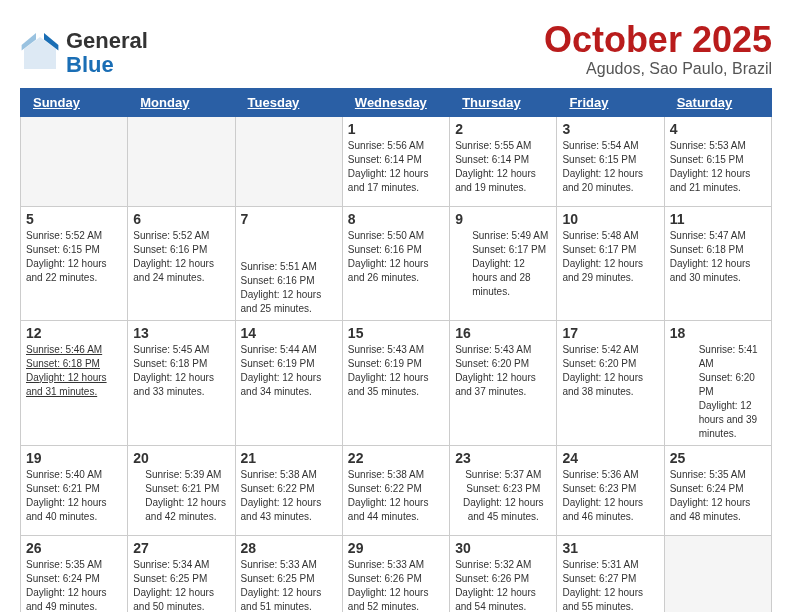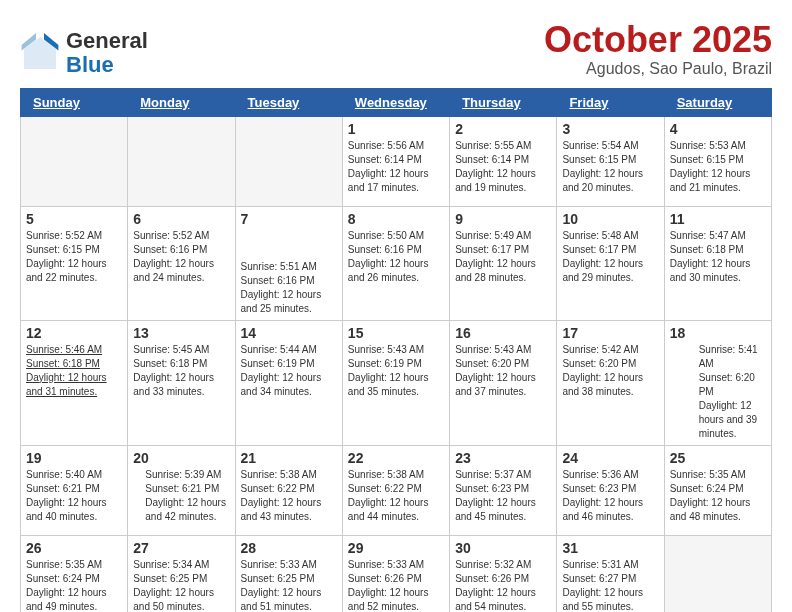--- a/index.html
+++ b/index.html
@@ -168,21 +168,21 @@
 Daylight: 12 hours and 25 minutes.</div>
         </td>
         <td>
           <span class="day-num">8</span>
           <div class="day-info" style="white-space: pre-line;">Sunrise: 5:50 AM
 Sunset: 6:16 PM
 Daylight: 12 hours and 26 minutes.</div>
         </td>
         <td>
           <span class="day-num">9</span>
-          <div class="day-info" style="white-space: pre-line;">Sunrise: 5:49 AM
+          <div class="day-info" style="white-space: pre-line; margin-left: 17px;">Sunrise: 5:49 AM
 Sunset: 6:17 PM
 Daylight: 12 hours and 28 minutes.</div>
         </td>
         <td>
           <span class="day-num">10</span>
           <div class="day-info" style="white-space: pre-line;">Sunrise: 5:48 AM
 Sunset: 6:17 PM
 Daylight: 12 hours and 29 minutes.</div>
         </td>
         <td>
@@ -256,21 +256,21 @@
 Daylight: 12 hours and 43 minutes.</div>
         </td>
         <td>
           <span class="day-num">22</span>
           <div class="day-info" style="white-space: pre-line;">Sunrise: 5:38 AM
 Sunset: 6:22 PM
 Daylight: 12 hours and 44 minutes.</div>
         </td>
         <td>
           <span class="day-num">23</span>
-          <div class="day-info" style="white-space: pre-line;">Sunrise: 5:37 AM
+          <div class="day-info" style="white-space: pre-line; text-align: center;">Sunrise: 5:37 AM
 Sunset: 6:23 PM
 Daylight: 12 hours and 45 minutes.</div>
         </td>
         <td>
           <span class="day-num">24</span>
           <div class="day-info" style="white-space: pre-line;">Sunrise: 5:36 AM
 Sunset: 6:23 PM
 Daylight: 12 hours and 46 minutes.</div>
         </td>
         <td>

